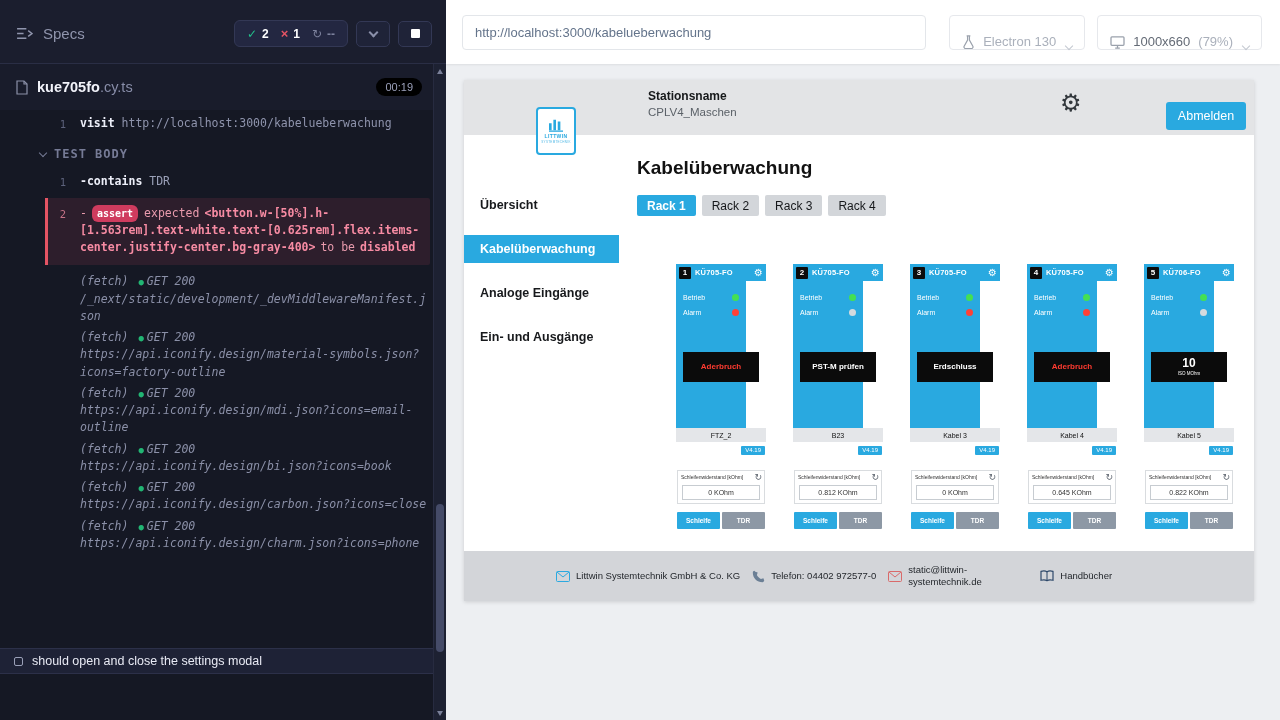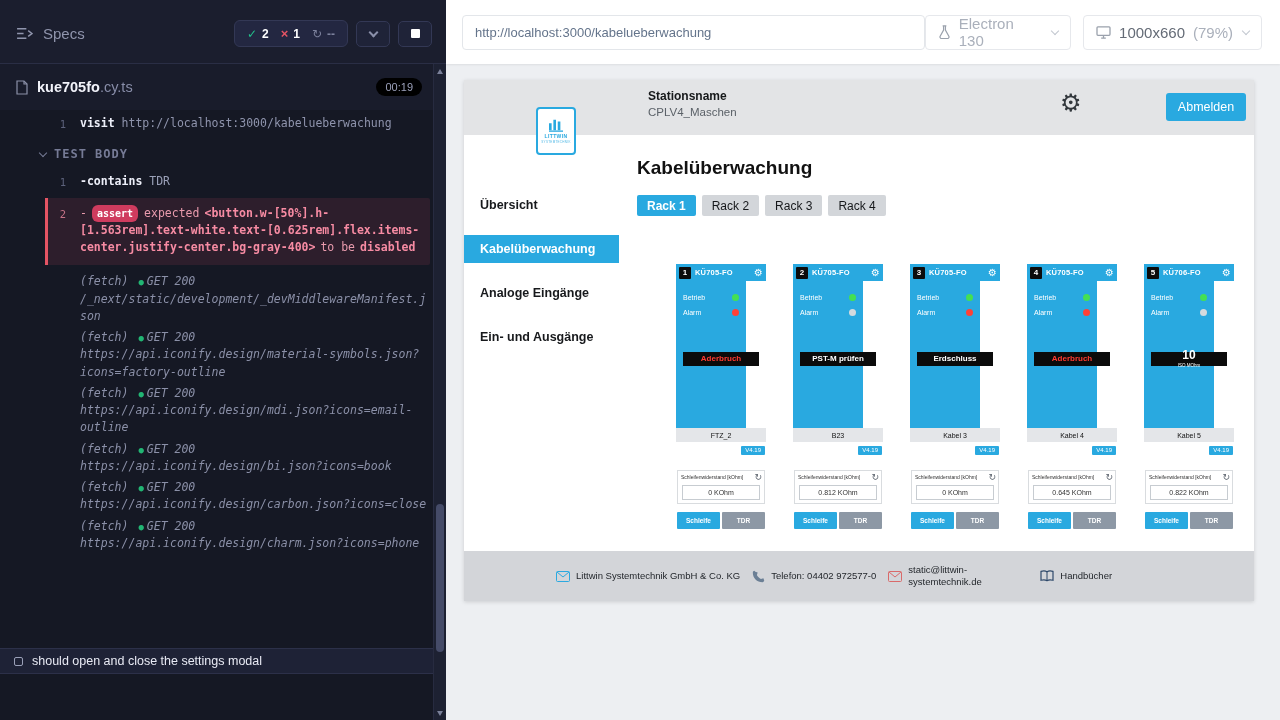--- a/index.html
+++ b/index.html
@@ -60,38 +60,38 @@
   .sb-arrow.down{bottom:0}
   .sb-arrow.up::after{content:"";border-left:3.5px solid transparent;border-right:3.5px solid transparent;border-bottom:5px solid #7a8099}
   .sb-arrow.down::after{content:"";border-left:3.5px solid transparent;border-right:3.5px solid transparent;border-top:5px solid #7a8099}
   .sb-thumb{position:absolute;left:2px;right:2px;top:440px;height:148px;background:#454b68;border-radius:4px;cursor:pointer}
 
   
   .stage{flex:1;display:flex;flex-direction:column;background:#edeff2;min-width:0}
   .browser-bar{height:64px;background:#fff;display:flex;align-items:center;padding:0 18px 0 16px;flex:none;box-shadow:0 1px 2px rgba(0,0,0,.07)}
   .url-input{width:464px;height:35px;border:1px solid #e3e6ea;border-radius:4px;padding:0 12px;font-size:13px;color:#64748b;background:#fff;outline:none;font-family:inherit}
   .bb-right{margin-left:auto;display:flex;gap:12px}
-  .bb-select{height:35px;border:1px solid #e6e8ec;border-radius:4px;background:#fff;display:flex;align-items:center;gap:8px;padding:0 12px;font-size:15px;color:#aab0bb;cursor:pointer}
+  .bb-select{height:35px;border:1px solid #e6e8ec;border-radius:4px;background:#fff;display:flex;align-items:flex-end;gap:8px;padding:0 12px;font-size:13px;color:#aab0bb;cursor:pointer}
   .bb-select .chev{width:6px;height:6px;border-right:1.5px solid #c2c7cf;border-bottom:1.5px solid #c2c7cf;transform:rotate(45deg);margin-top:-3px;margin-left:2px}
   .vp-size{color:#646b76}
   .vp-zoom{color:#aab0bb}
   .bb-icon{color:#9aa1ac;display:flex}
 
   .preview{flex:1;padding:16px 8px 0 18px}
   .aut{width:790px;height:521px;background:#fff;position:relative;box-shadow:0 1px 4px rgba(0,0,0,.14);overflow:hidden}
 
   .aut-header{height:55px;background:#e3e4e6;position:relative;z-index:4}
   .logo{position:absolute;left:72px;top:27px;width:40px;height:48px;background:#fff;border:2px solid #29a9e0;border-radius:4px;z-index:6;display:flex;flex-direction:column;align-items:center;justify-content:center;gap:1px}
   .logo-text{font-size:5px;font-weight:700;color:#29a9e0;letter-spacing:.4px}
   .logo-sub{font-size:3px;color:#53b9e6;letter-spacing:.3px}
   .station{position:absolute;left:184px;top:9px}
   .station-label{font-size:12px;font-weight:700;color:#16181a}
   .station-value{font-size:11.5px;color:#5b6168;margin-top:3px}
   .aut-gear{position:absolute;left:596px;top:11px;font-size:24px;color:#33383d;line-height:1;cursor:pointer}
-  .logout-btn{position:absolute;right:8px;top:13px;width:80px;height:28px;background:#29a9e0;color:#fff;border:none;border-radius:3px;font-size:12.5px;cursor:pointer;font-family:inherit}
+  .logout-btn{position:absolute;right:8px;top:22px;width:80px;height:28px;background:#29a9e0;color:#fff;border:none;border-radius:3px;font-size:12.5px;cursor:pointer;font-family:inherit}
 
   .aut-body{display:flex;height:416px}
   .aut-nav{width:155px;flex:none;padding-top:48px;background:#fff}
   .nav-item{height:44px;display:flex;align-items:center;padding-left:16px;font-size:12.5px;font-weight:700;color:#17191c;cursor:pointer}
   .nav-item.active{height:28px;margin:8px 0;background:#29a9e0;color:#fff}
   .aut-main{flex:1;padding:22px 0 0 18px;min-width:0}
   .page-title{font-size:19px;font-weight:700;color:#111}
   .tabs{display:flex;gap:6px;margin-top:16px}
   .tab{height:21px;padding:0 10px;display:flex;align-items:center;font-size:12px;background:#d3d6da;color:#16181b;border-radius:2px;cursor:pointer}
   .tab.active{background:#29a9e0;color:#fff;font-weight:700}
@@ -105,21 +105,21 @@
   .card-body{height:147px;background:#29a9e0;position:relative}
   .card-strip{position:absolute;top:0;right:0;bottom:0;width:20px;background:#fff}
   .led-row{display:flex;align-items:center;justify-content:space-between;width:56px;margin-left:7px}
   .led-row.r1{padding-top:13px}
   .led-row.r2{padding-top:8px}
   .led-label{font-size:7px;color:#fff}
   .led{width:7px;height:7px;border-radius:50%;flex:none}
   .led.green{background:#44e052}
   .led.red{background:#ff4136}
   .led.off{background:#d4dade}
-  .status-box{position:relative;z-index:2;margin:36px 7px 0;height:14px;background:#0b0b0b;display:flex;flex-direction:column;align-items:center;justify-content:center;text-align:center}
+  .status-box{position:relative;z-index:2;margin:36px 7px 0;height:30px;background:#0b0b0b;display:flex;flex-direction:column;align-items:center;justify-content:center;text-align:center}
   .status-main{font-size:8px;font-weight:700;line-height:1.1}
   .status-box.red .status-main{color:#ff3b30}
   .status-box.white .status-main{color:#fff}
   .status-box.big .status-main{color:#fff;font-size:12px}
   .status-sub{display:block;font-size:4.5px;color:#fff;line-height:1.3}
   .cable-bar{height:14px;background:#e4e6e9;font-size:7px;color:#111;display:flex;align-items:center;justify-content:center}
   .version-row{height:16px;display:flex;align-items:center;justify-content:flex-end;padding-right:1px;background:#fff}
   .version-badge{background:#29a9e0;color:#fff;font-size:6px;padding:1.5px 4px;border-radius:1px}
   .measure{margin:12px 1px 0;border:1px solid #d9dcdf;padding:2px 2px 3px;background:#fff}
   .measure-head{display:flex;align-items:flex-start}

